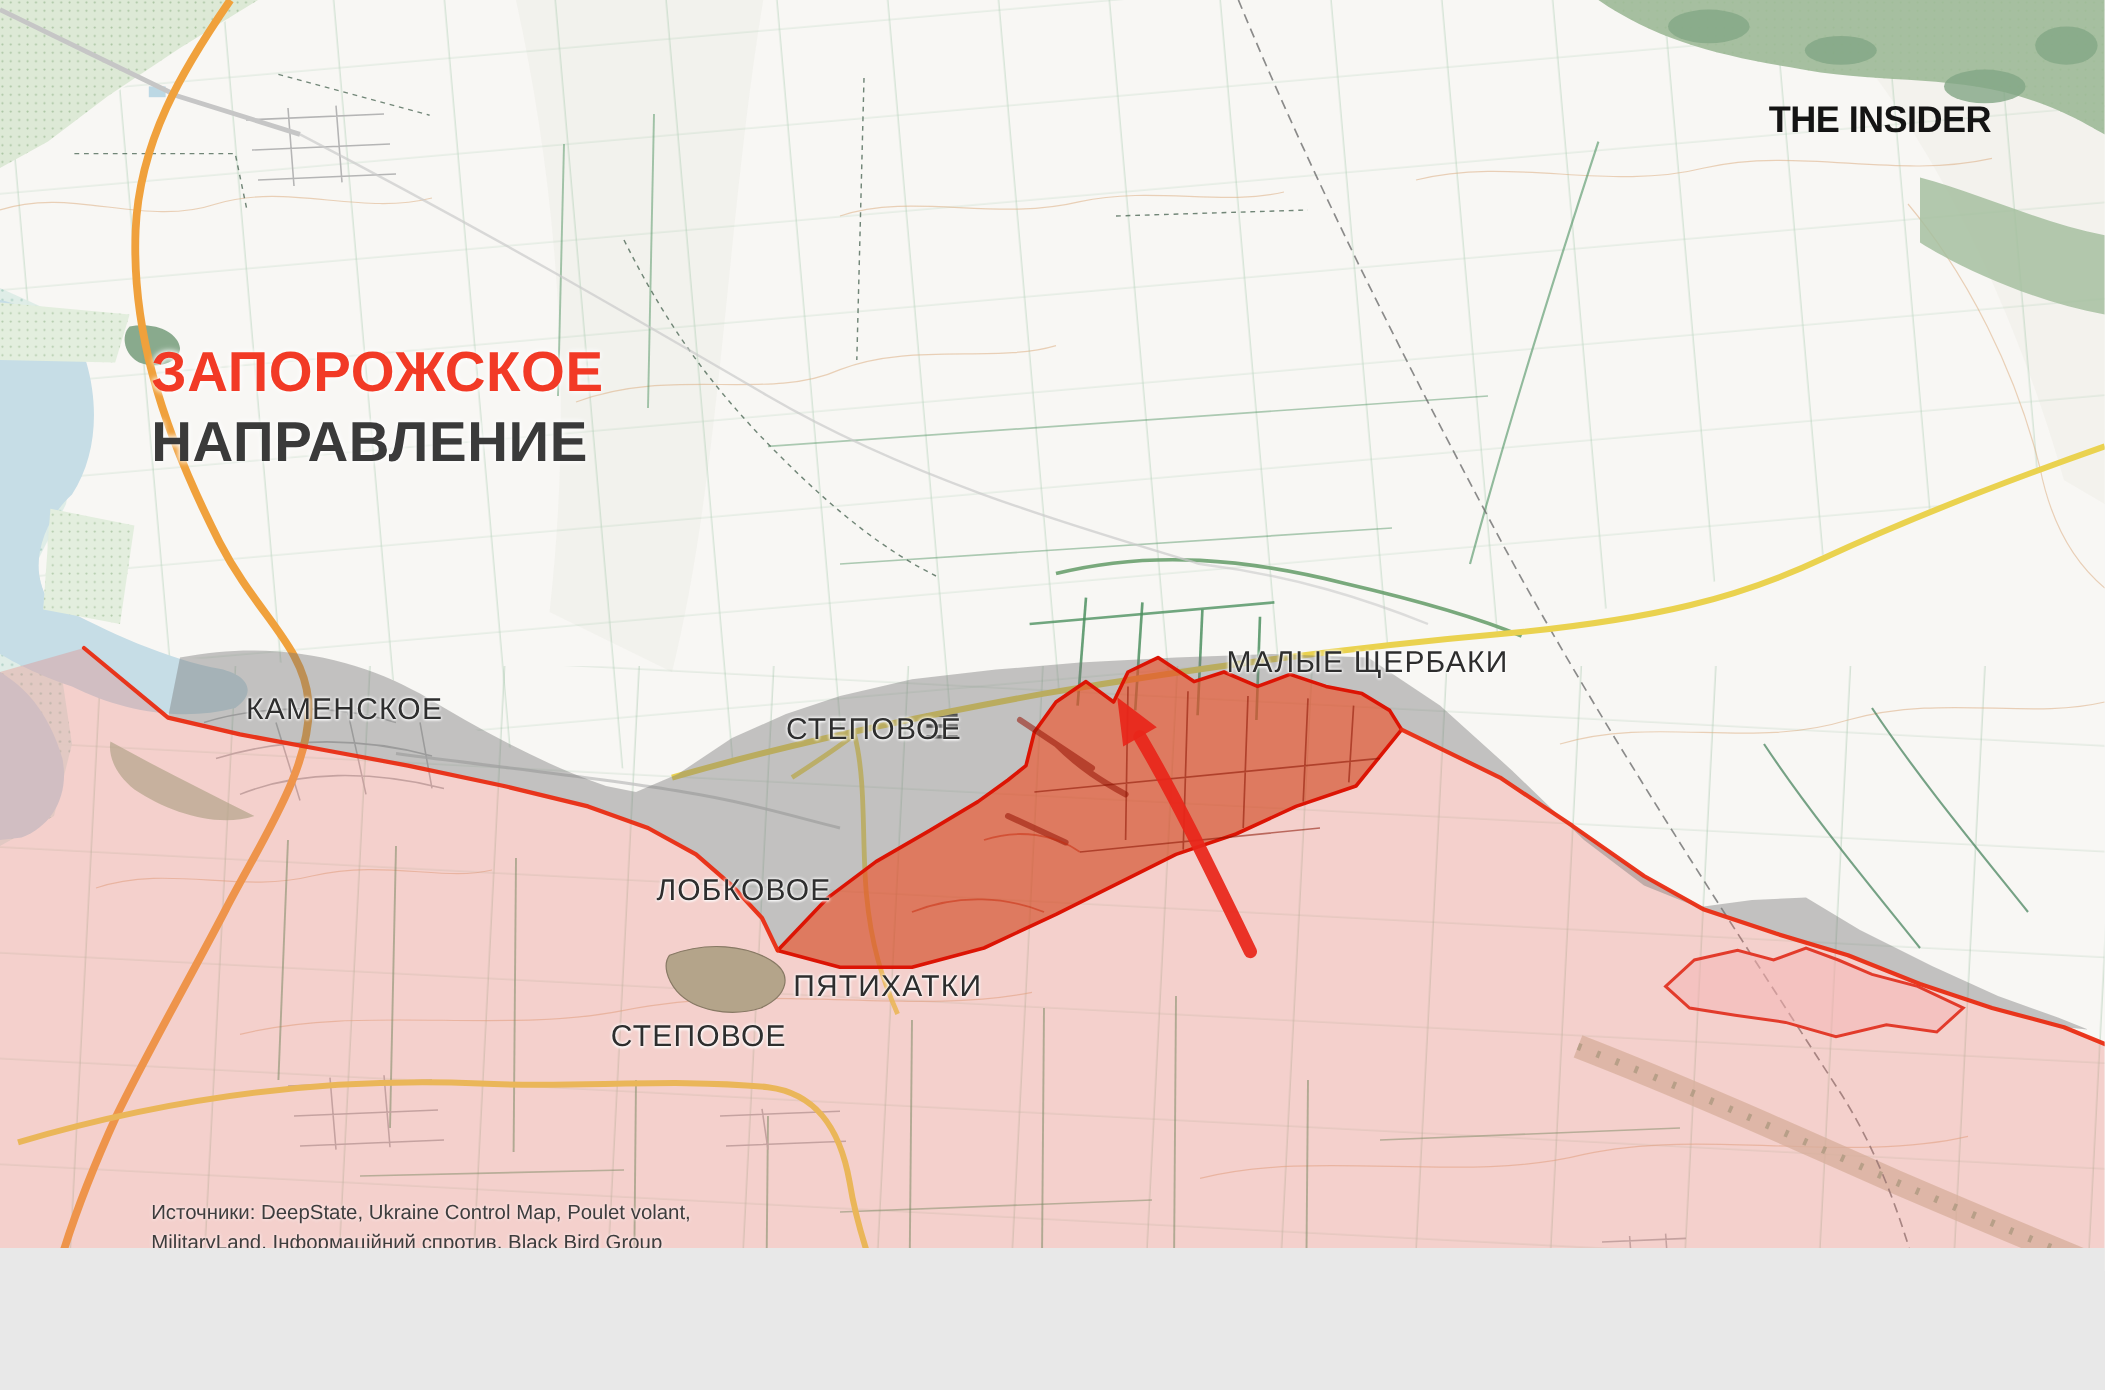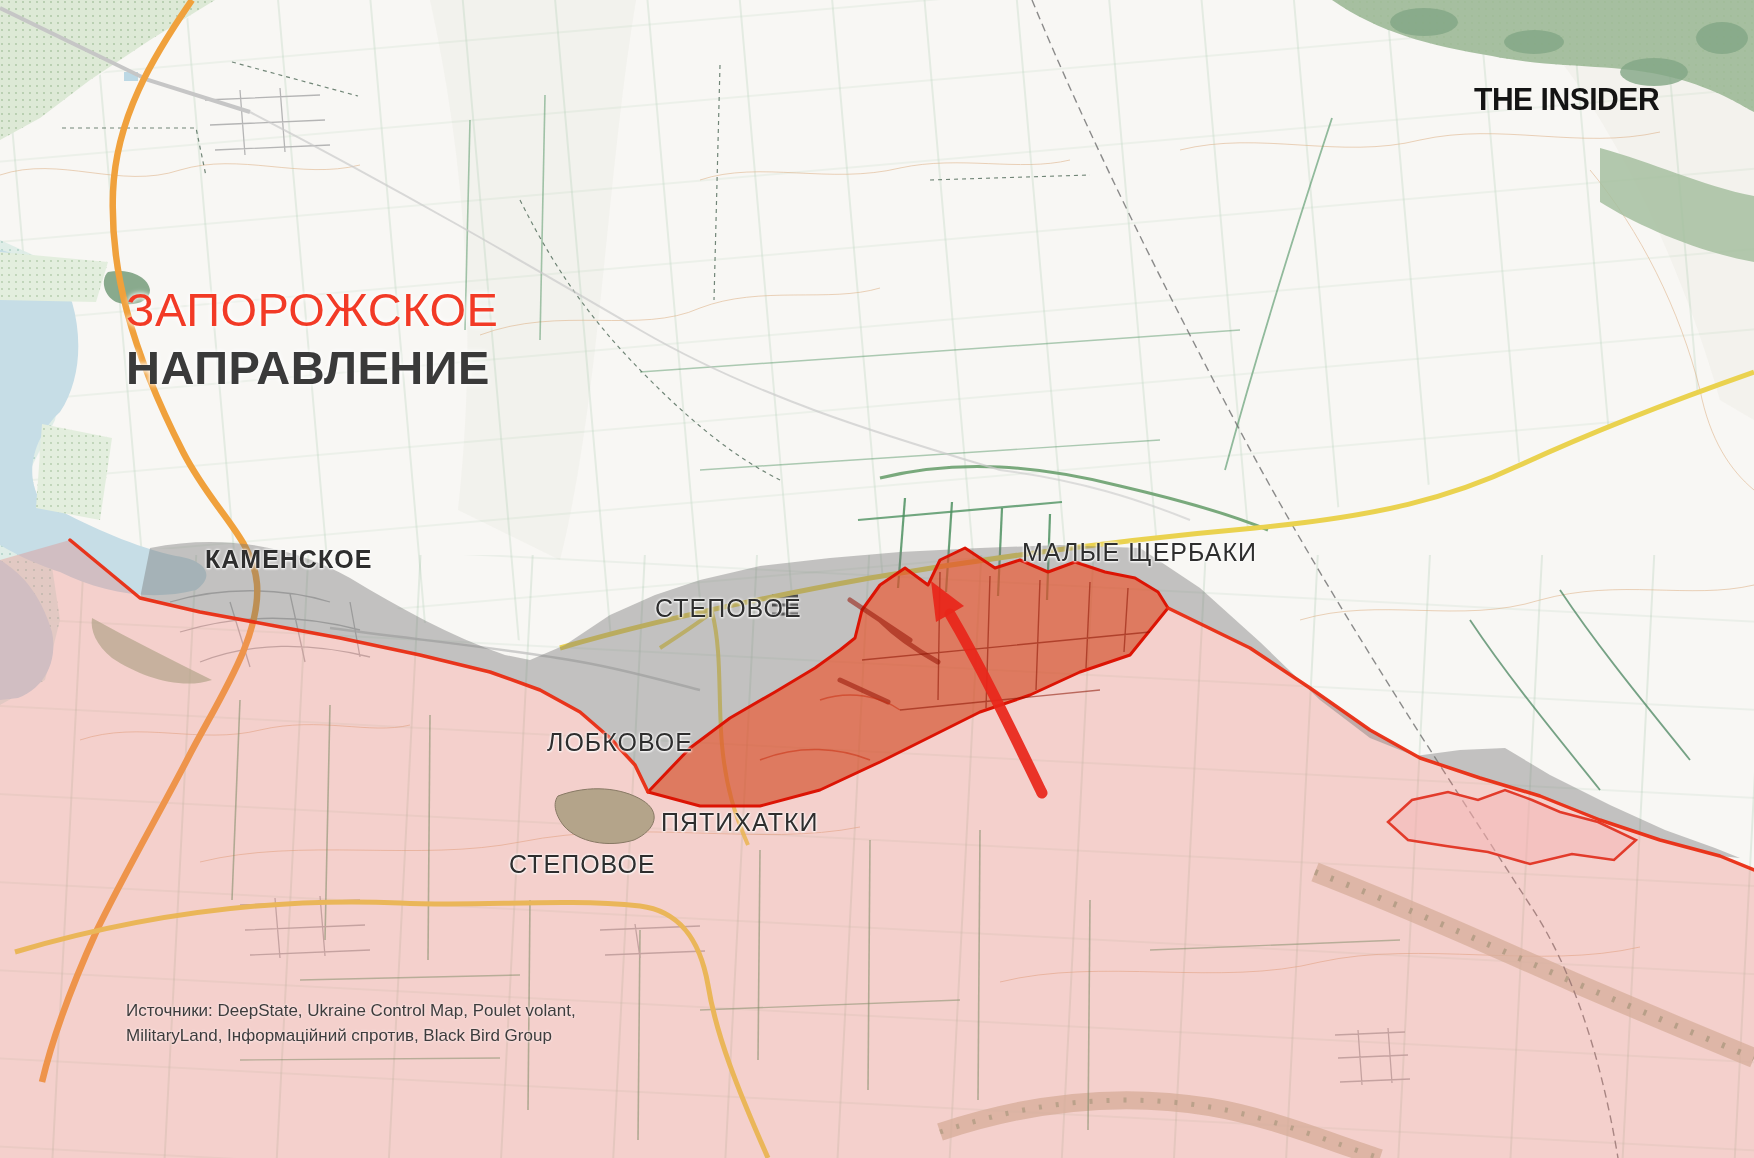--- a/index.html
+++ b/index.html
@@ -1,20 +1,20 @@
 <!DOCTYPE html>
 <html><head>
 <meta charset="utf-8">
 <style>
   html,body{margin:0;padding:0;background:#e8e8e8;font-family:"Liberation Sans",sans-serif;}
-  .canvas{position:relative;width:1754px;height:1158px;margin:0 auto;overflow:hidden;background:#ffffff;}
+  .canvas{position:relative;width:1754px;height:1040px;margin:0 auto;overflow:hidden;background:#ffffff;}
   .map-svg{position:absolute;left:0;top:0;width:1754px;height:1158px;display:block;}
   .logo{position:absolute;left:1474px;top:82px;font-size:31px;font-weight:700;color:#141414;
         letter-spacing:-0.5px;transform:scaleX(0.97);transform-origin:left;white-space:nowrap;}
-  .title-accent{position:absolute;left:126px;top:282px;font-size:47px;font-weight:400;color:#f23a26;
+  .title-accent{position:absolute;left:126px;top:282px;font-size:47px;font-weight:700;color:#f23a26;
         letter-spacing:0.5px;white-space:nowrap;text-shadow:0 0 6px #fff,0 0 4px #ffffffcc;}
   .title-rest{position:absolute;left:126px;top:340px;font-size:47px;font-weight:700;color:#3a3a3a;
         letter-spacing:0.5px;white-space:nowrap;text-shadow:0 0 6px #fff,0 0 4px #ffffffcc;}
   .date-range{position:absolute;left:124px;top:406px;font-size:29px;font-weight:700;color:#3c3c3c;
         letter-spacing:0.5px;white-space:nowrap;text-shadow:0 0 5px #fff,0 0 3px #ffffffcc;}
   .place-label{position:absolute;font-size:25px;font-weight:400;color:#2e2e2e;letter-spacing:1px;
         white-space:nowrap;text-shadow:0 0 3px #fff,0 0 3px #fff,0 1px 2px #ffffffd0;}
   .sources{position:absolute;left:126px;top:998px;font-size:17px;color:#3d3d3d;line-height:25px;
         text-shadow:0 0 3px #ffe9e9,0 0 3px #ffe9e9;}
   .sources .src-line3{margin-top:5px;}
@@ -197,21 +197,21 @@
       <path d="M1042,793 C1008,723 980,665 950,614" stroke="#e8261a" stroke-width="11" fill="none" stroke-linecap="round" opacity="0.93"></path>
       <polygon points="931,581 964,606 936,622" fill="#e8261a" opacity="0.93"></polygon>
     </g>
   </svg>
 
   <div class="logo">THE INSIDER</div>
 
   <div class="title-accent">ЗАПОРОЖСКОЕ</div>
   <div class="title-rest">НАПРАВЛЕНИЕ</div>
 
-  <div class="place-label" style="left:205px;top:545px;font-weight:bold;">КАМЕНСКОЕ</div>
+  <div class="place-label" style="left:205px;top:577px;">КАМЕНСКОЕ</div>
   <div class="place-label" style="left:655px;top:594px;">СТЕПОВОЕ</div>
   <div class="place-label" style="left:1022px;top:538px;">МАЛЫЕ ЩЕРБАКИ</div>
   <div class="place-label" style="left:547px;top:728px;">ЛОБКОВОЕ</div>
   <div class="place-label" style="left:641px;top:808px;margin-left:20px;">ПЯТИХАТКИ</div>
   <div class="place-label" style="left:509px;top:850px;">СТЕПОВОЕ</div>
 
   <div class="sources">
     <div class="src-line1">Источники: DeepState, Ukraine Control Map, Poulet volant,</div>
     <div class="src-line2">MilitaryLand, Інформаційний спротив, Black Bird Group</div>
   </div>

